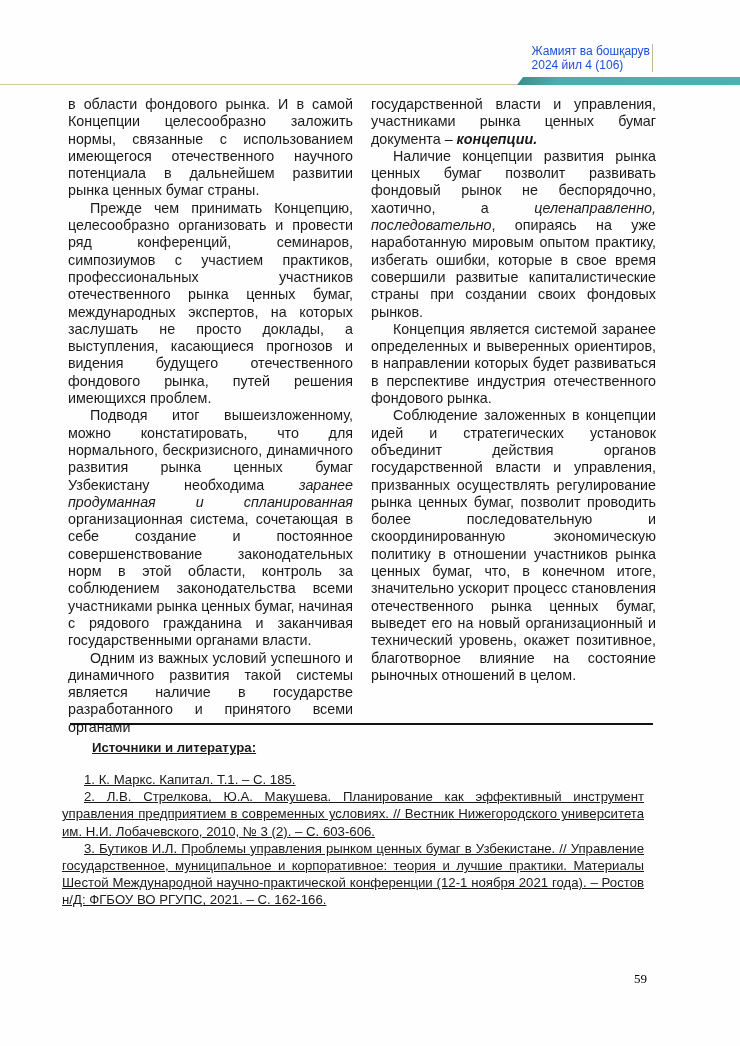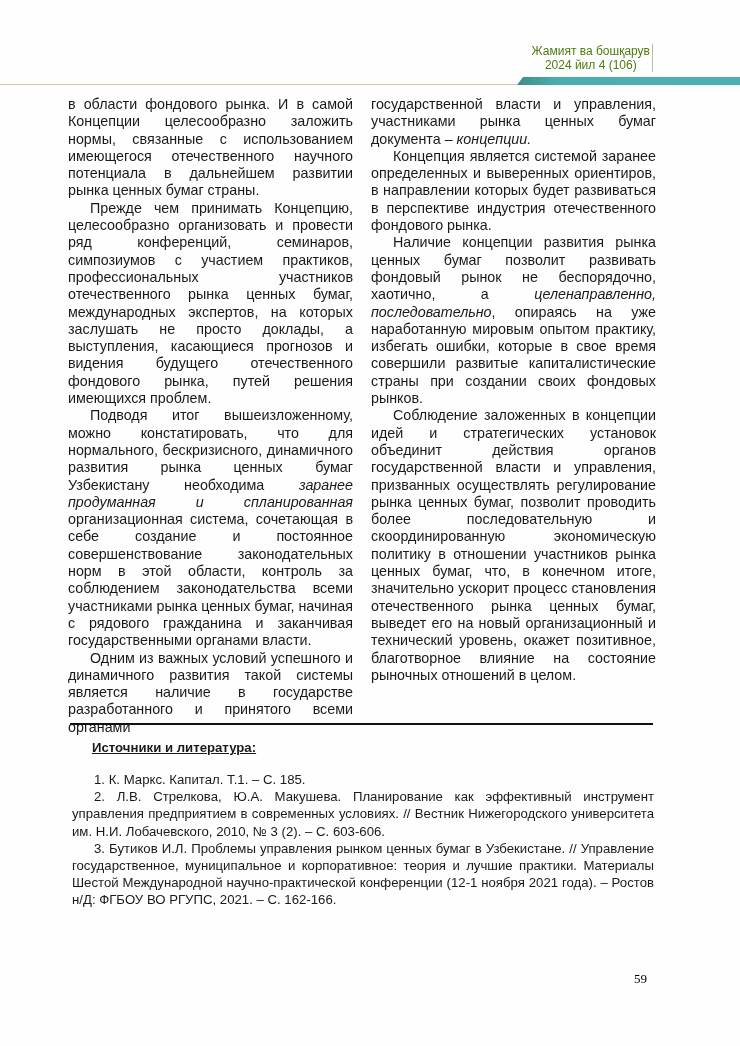--- a/index.html
+++ b/index.html
@@ -1,39 +1,39 @@
 <!DOCTYPE html>
 <html><head>
 <meta charset="utf-8">
 <style>
   html, body { margin: 0; padding: 0; background: #fefefe; }
   body {
     width: 740px; height: 1046px; position: relative; overflow: hidden;
     font-family: "Liberation Sans", sans-serif; color: #1a1a1a;
   }
   .hdr-text {
-    position: absolute; right: 90px; top: 44px; text-align: center;
-    font-size: 12px; line-height: 14px; color: #4d7c0f;
+    position: absolute; right: 90px; top: 44px; text-align: left;
+    font-size: 12px; line-height: 14px; color: #1d4ed8;
   }
   .hdr-divider { position: absolute; left: 652px; top: 44px; width: 1px; height: 28px; background: #c9b79a; }
   .hdr-rule { position: absolute; left: 0; top: 84px; width: 520px; height: 1px; background: #d8c8a8; }
   .hdr-band {
     position: absolute; left: 517px; top: 77px; width: 223px; height: 8px;
     background: linear-gradient(90deg, #3f8c89 0%, #4aaeae 18%, #4cb2b1 100%);
     clip-path: polygon(6px 0, 100% 0, 100% 100%, 0 100%);
   }
   .columns { position: absolute; left: 68px; top: 96px; width: 588px; display: flex; justify-content: space-between; }
   .col { width: 285px; font-size: 14.3px; line-height: 17.3px; text-align: justify; }
   .col p { margin: 0; text-indent: 22px; }
   .col p.noindent { text-indent: 0; }
   .col em { font-style: italic; }
-  .col strong em, .col em strong { font-weight: normal; font-style: italic; }
+  .col strong em, .col em strong { font-weight: bold; font-style: italic; }
   .sep { position: absolute; left: 70px; top: 723px; width: 583px; height: 2px; background: #111; }
   .refs-title { position: absolute; left: 92px; top: 740px; font-size: 13.2px; font-weight: bold; text-decoration: underline; }
-  .refs { position: absolute; left: 72px; top: 771px; width: 582px; font-size: 13.2px; line-height: 17.2px; text-align: justify; }
+  .refs { position: absolute; left: 62px; top: 771px; width: 582px; font-size: 13.2px; line-height: 17.2px; text-align: justify; text-decoration: underline; }
   .refs p { margin: 0; text-indent: 22px; }
   .page-num { position: absolute; left: 634px; top: 971px; font-family: "Liberation Serif", serif; font-size: 13px; color: #000000; }
 </style>
 </head>
 <body>
 
 <div>
   <div class="hdr-text">
     <div>Жамият ва бошқарув</div>
     <div>2024 йил 4 (106)</div>
@@ -45,22 +45,22 @@
 
 <div class="columns">
   <div class="col">
     <p class="noindent">в области фондового рынка.  И в самой Концепции целесообразно заложить нормы, связанные с использованием имеющегося отечественного научного потенциала в дальнейшем развитии рынка ценных бумаг страны.</p>
     <p>Прежде чем принимать Концепцию, целесообразно организовать и провести ряд конференций, семинаров, симпозиумов с участием практиков, профессиональных участников отечественного рынка ценных бумаг, международных экспертов, на которых заслушать не просто доклады, а выступления, касающиеся прогнозов и видения будущего отечественного фондового рынка, путей решения имеющихся проблем.</p>
     <p><span>Подводя итог вышеизложенному, можно констатировать, что для нормального, бескризисного, динамичного развития рынка ценных бумаг Узбекистану необходима </span><em>заранее продуманная и спланированная</em><span> организационная система, сочетающая в себе создание и постоянное совершенствование законодательных норм в этой области, контроль за соблюдением законодательства всеми участниками рынка ценных бумаг, начиная с рядового гражданина и заканчивая государственными органами власти.</span></p>
     <p>Одним из важных условий успешного и динамичного развития такой системы является наличие в государстве разработанного и принятого всеми органами</p>
   </div>
   <div class="col">
     <p class="noindent"><span>государственной власти и управления, участниками рынка ценных бумаг документа – </span><strong><em>концепции.</em></strong></p>
+    <p><span>Наличие концепции развития рынка ценных бумаг позволит развивать фондовый рынок не беспорядочно, хаотично, а </span><em>целенаправленно, последовательно</em><span>, опираясь на уже наработанную мировым опытом практику, избегать ошибки, которые в свое время совершили развитые капиталистические страны при создании своих фондовых рынков.</span></p>
     <p>Концепция является системой заранее определенных и выверенных ориентиров, в направлении которых будет развиваться в перспективе индустрия отечественного фондового рынка.</p>
-    <p><span>Наличие концепции развития рынка ценных бумаг позволит развивать фондовый рынок не беспорядочно, хаотично, а </span><em>целенаправленно, последовательно</em><span>, опираясь на уже наработанную мировым опытом практику, избегать ошибки, которые в свое время совершили развитые капиталистические страны при создании своих фондовых рынков.</span></p>
     <p>Соблюдение заложенных в концепции идей и стратегических установок объединит действия органов государственной власти и управления, призванных осуществлять регулирование рынка ценных бумаг, позволит проводить более последовательную и скоординированную экономическую политику в отношении участников рынка ценных бумаг, что, в конечном итоге, значительно ускорит процесс становления отечественного  рынка ценных бумаг, выведет  его на новый организационный и технический уровень, окажет позитивное, благотворное влияние на состояние рыночных отношений в целом.</p>
   </div>
 </div>
 
 <div class="sep"></div>
 
 <div class="refs-title">Источники и литература:</div>
 <div class="refs">
   <p>1. К. Маркс. Капитал. Т.1. – С. 185.</p>
   <p>2. Л.В. Стрелкова, Ю.А. Макушева. Планирование как эффективный инструмент управления предприятием в современных условиях. // Вестник Нижегородского университета им. Н.И. Лобачевского, 2010, № 3 (2). – С. 603-606.</p>

